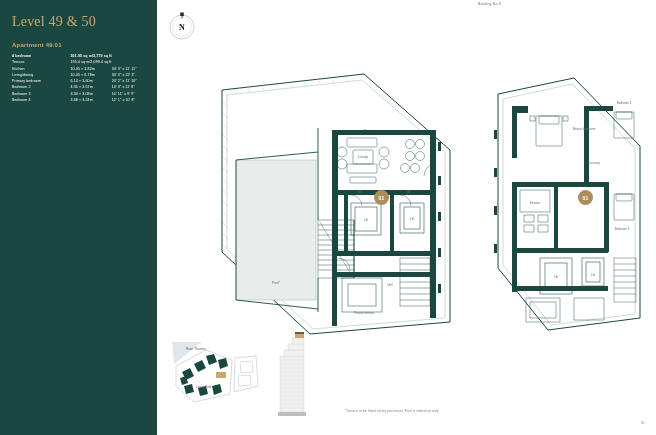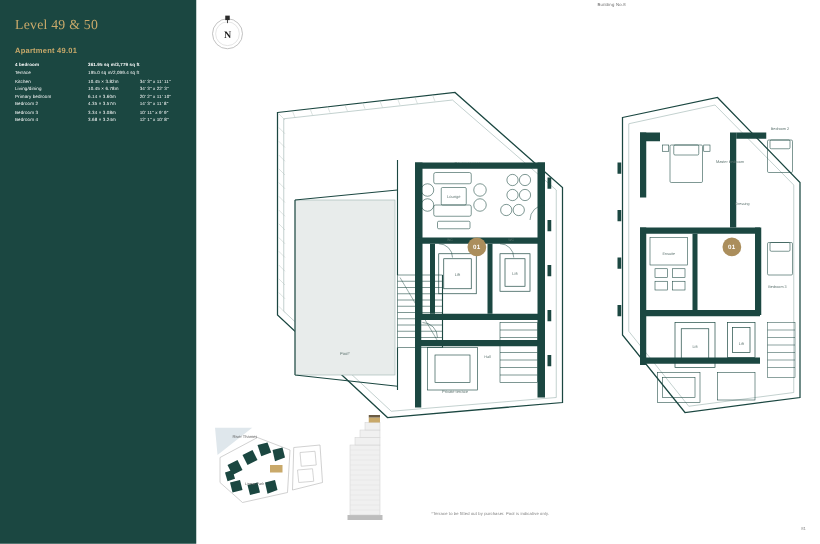--- a/index.html
+++ b/index.html
@@ -13,21 +13,21 @@
 
   
   #info-panel {
     position:absolute; left:0; top:0;
     width:157px; height:435px;
     background:#1b4741;
     padding:14px 12px 0 12px;
   }
   #panel-title {
     font-family:"Liberation Serif", serif;
-    font-size:11px;
+    font-size:14px;
     color:#c9a96a;
     letter-spacing:.2px;
     margin-bottom:12px;
   }
   #apt-title {
     font-size:6px;
     font-weight:bold;
     color:#c9a96a;
     letter-spacing:.2px;
     margin-bottom:5px;

